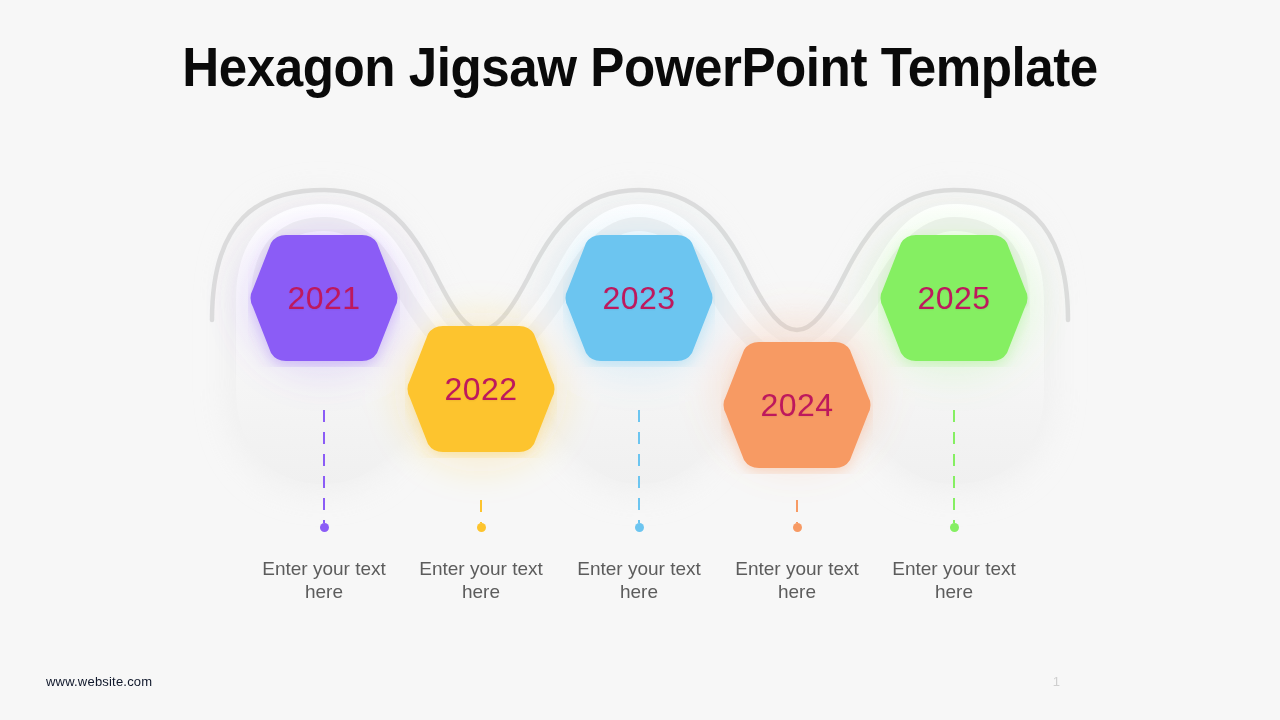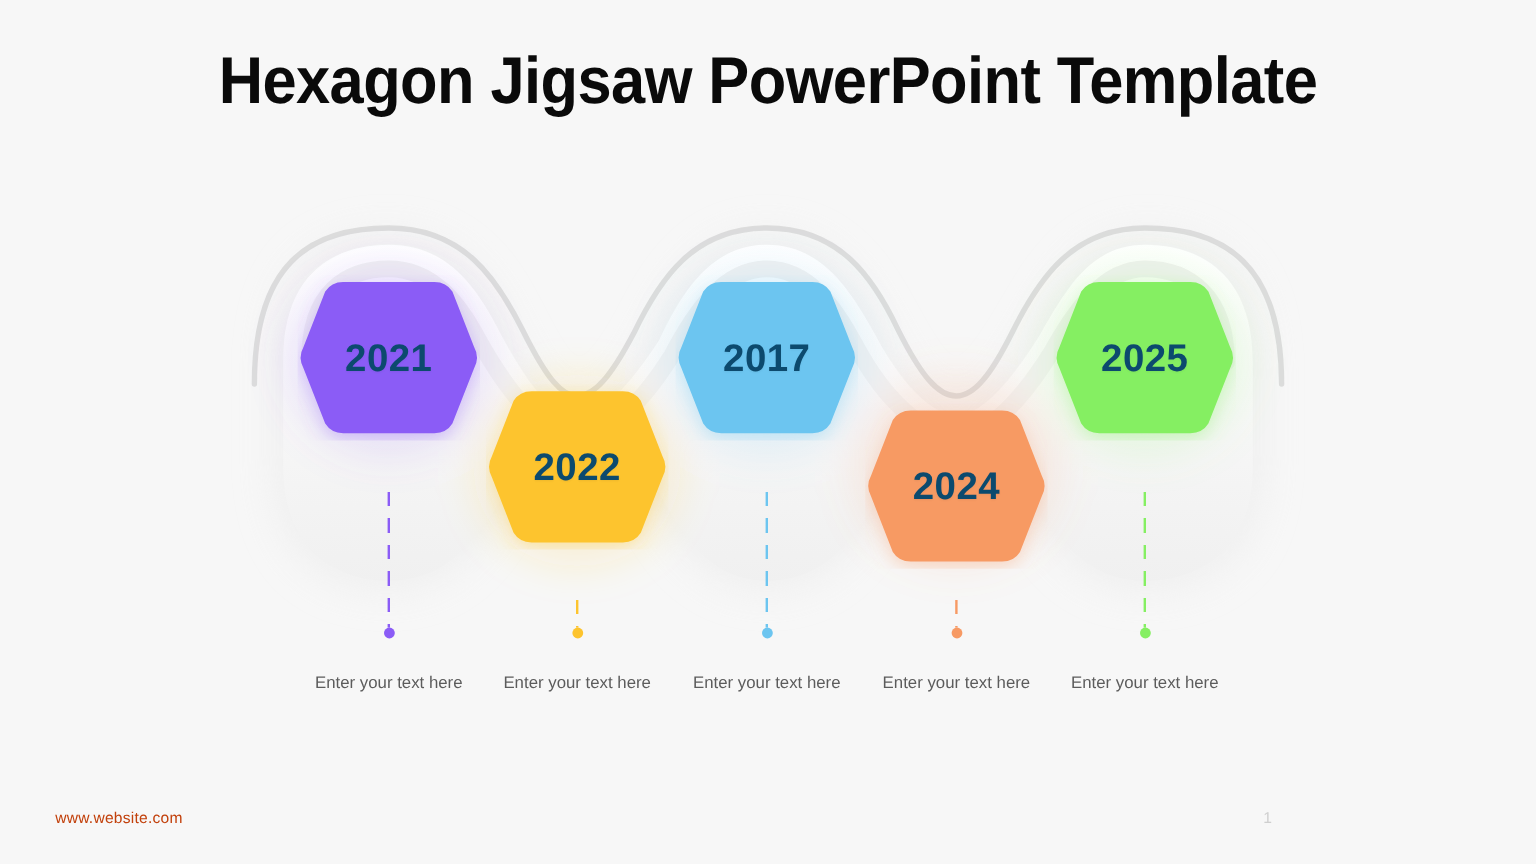--- a/index.html
+++ b/index.html
@@ -69,23 +69,23 @@
   }
   .hex .hex-shape {
     position: absolute;
     left: 0; top: 0;
     width: 152px;
     height: 138px;
   }
   .hex .hex-label {
     position: relative;
     z-index: 3;
-    color: #0c4a6e;
+    color: #be185d;
     font-size: 32px;
-    font-weight: 700;
+    font-weight: 400;
     letter-spacing: 0.4px;
     font-family: "Liberation Sans", "DejaVu Sans", sans-serif;
     text-shadow: 0 1px 2px rgba(0,0,0,0.06);
     user-select: none;
   }
 
   
   .stem {
     position: absolute;
     width: 2px;
@@ -106,32 +106,32 @@
     margin-left: -4.5px;
     border-radius: 50%;
   }
 
   
   .caption {
     position: absolute;
     width: 150px;
     text-align: center;
     color: #5c5c5c;
-    font-size: 14px;
+    font-size: 19px;
     line-height: 23px;
     font-family: "Liberation Sans", "DejaVu Sans", sans-serif;
   }
 
   
   .footer-site {
     position: absolute;
     left: 46px;
     top: 674px;
     font-size: 13px;
-    color: #c2410c;
+    color: #0f172a;
     letter-spacing: 0.2px;
   }
   .footer-page {
     position: absolute;
     right: 44px;
     top: 674px;
     font-size: 13px;
     color: #cfcfcf;
   }
 </style>
@@ -266,21 +266,21 @@
         </div>
         <div class="hex" style="left: 563px; top: 229px;">
           <svg class="hex-shape" viewBox="0 0 152 138">
             <defs>
               <filter id="hexsh2" x="-40%" y="-40%" width="180%" height="180%">
                 <feDropShadow dx="0" dy="5" stdDeviation="7" flood-color="#6cc5f0" flood-opacity="0.30"></feDropShadow>
               </filter>
             </defs>
             <path d="M 38 6 L 114 6 Q 124 6 129 14 L 147 60 Q 152 69 147 78 L 129 124 Q 124 132 114 132 L 38 132 Q 28 132 23 124 L 5 78 Q 0 69 5 60 L 23 14 Q 28 6 38 6 Z" fill="#6cc5f0" filter="url(#hexsh2)"></path>
           </svg>
-          <span class="hex-label">2017</span>
+          <span class="hex-label">2023</span>
         </div>
         <div class="hex" style="left: 721px; top: 336px;">
           <svg class="hex-shape" viewBox="0 0 152 138">
             <defs>
               <filter id="hexsh3" x="-40%" y="-40%" width="180%" height="180%">
                 <feDropShadow dx="0" dy="5" stdDeviation="7" flood-color="#f79a64" flood-opacity="0.30"></feDropShadow>
               </filter>
             </defs>
             <path d="M 38 6 L 114 6 Q 124 6 129 14 L 147 60 Q 152 69 147 78 L 129 124 Q 124 132 114 132 L 38 132 Q 28 132 23 124 L 5 78 Q 0 69 5 60 L 23 14 Q 28 6 38 6 Z" fill="#f79a64" filter="url(#hexsh3)"></path>
           </svg>

